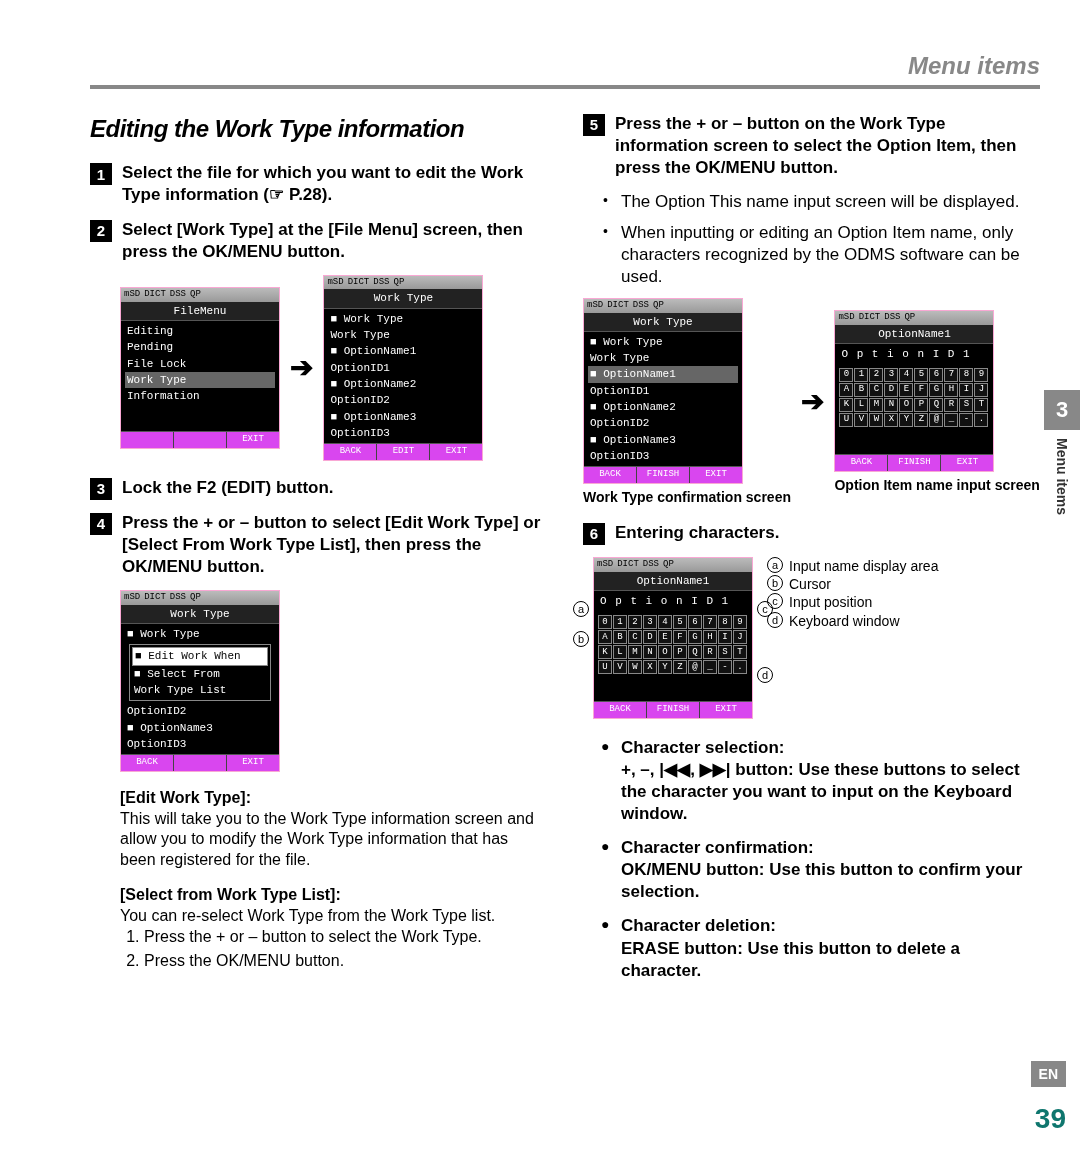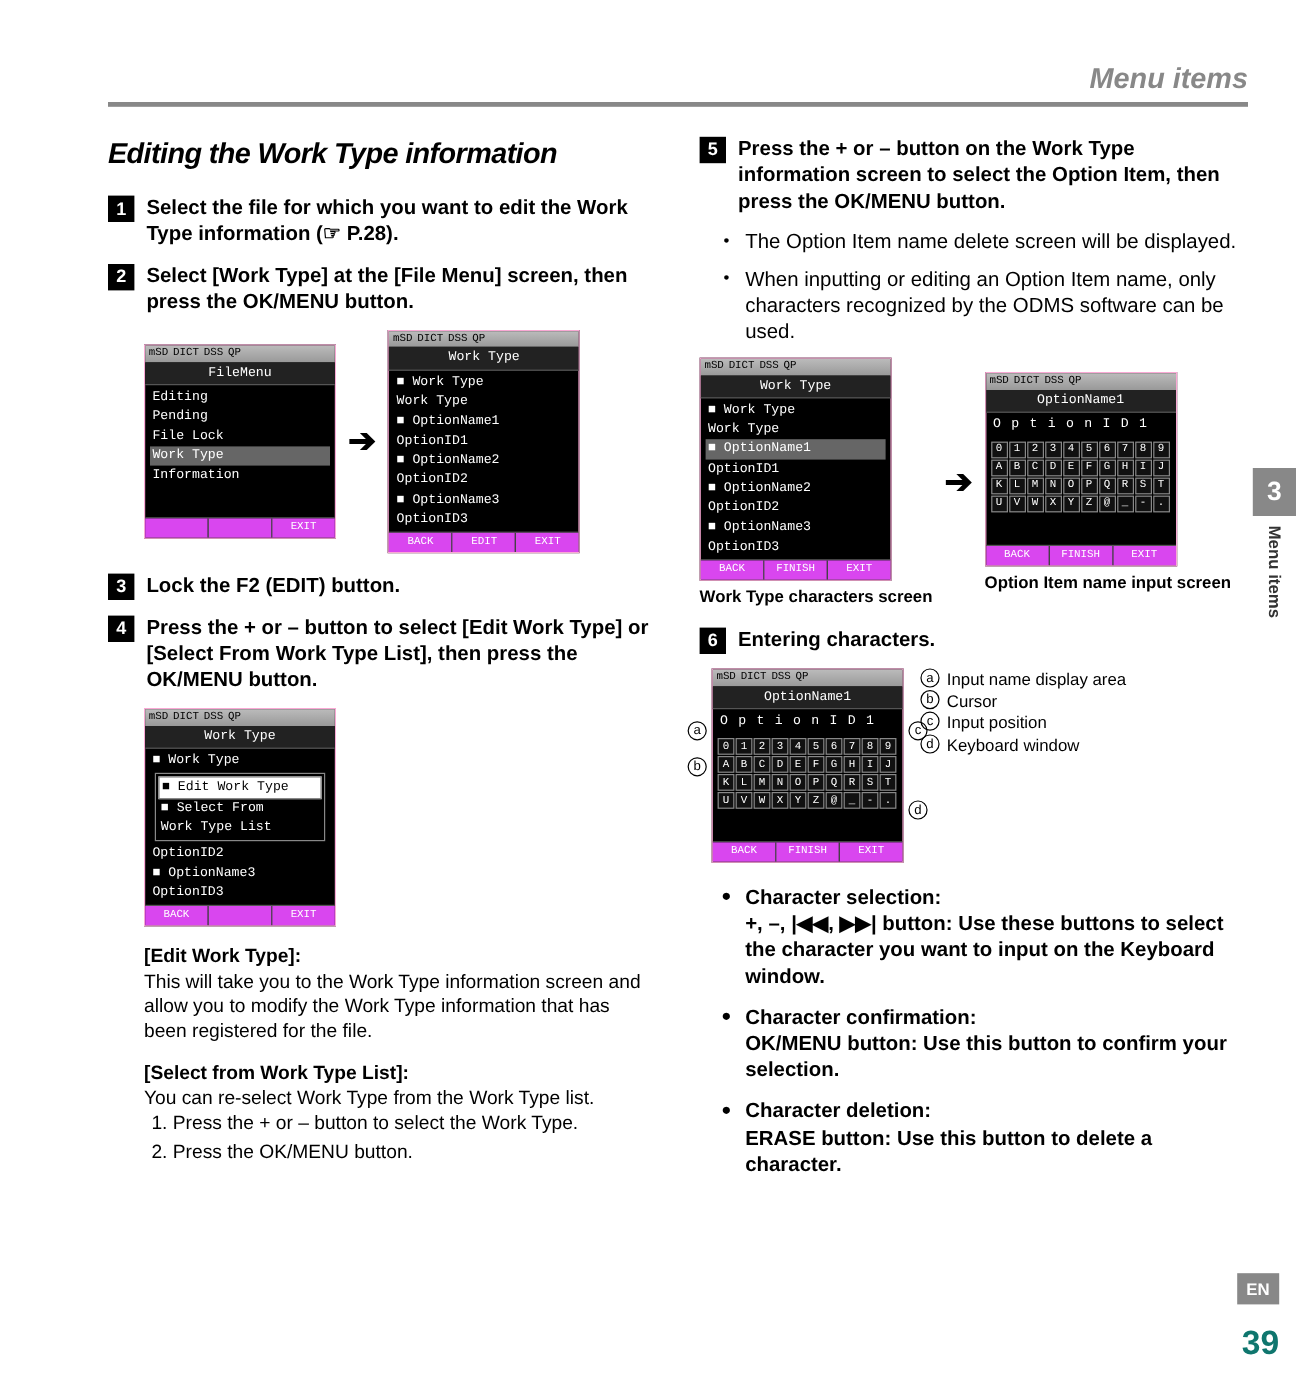--- a/index.html
+++ b/index.html
@@ -230,21 +230,21 @@
         <div class="screen-status">
             <span>mSD</span>
             <span>DICT</span>
             <span>DSS</span>
             <span>QP</span>
           </div>
         <div class="screen-title">Work Type</div>
         <div class="screen-body">
           <div class="screen-row">■ Work Type</div>
           <div class="screen-dialog">
-            <div class="screen-row hl-white">■ Edit Work Type</div>
+            <div class="screen-row hl-white">■ Edit Work When</div>
             <div id="sc3dialog">
                 <div class="screen-row">■ Select From</div>
                 <div class="screen-row">  Work Type List</div>
               </div>
           </div>
           <div id="sc3below">
               <div class="screen-row">  OptionID2</div>
               <div class="screen-row">■ OptionName3</div>
               <div class="screen-row">  OptionID3</div>
             </div>
@@ -270,21 +270,21 @@
       </ol>
     </div>
   </div>
 
   <div class="col">
     <div class="step">
       <div class="step-num">5</div>
       <div class="step-body"><b>Press the + or – button on the Work Type information screen to select the Option Item, then press the OK/MENU button.</b></div>
     </div>
     <ul class="bullets">
-      <li>The Option Item name delete screen will be displayed.</li>
+      <li>The Option This name input screen will be displayed.</li>
       <li>When inputting or editing an Option Item name, only characters recognized by the ODMS software can be used.</li>
     </ul>
 
     <div class="screens" style="margin-left:0;">
       <div>
         <div class="screen">
           <div class="screen-status">
               <span>mSD</span>
               <span>DICT</span>
               <span>DSS</span>
@@ -300,21 +300,21 @@
               <div class="screen-row">  OptionID2</div>
               <div class="screen-row">■ OptionName3</div>
               <div class="screen-row">  OptionID3</div>
             </div>
           <div class="screen-foot" id="sc4foot">
               <span>BACK</span>
               <span>FINISH</span>
               <span>EXIT</span>
             </div>
         </div>
-        <div class="caption">Work Type characters screen</div>
+        <div class="caption">Work Type confirmation screen</div>
       </div>
       <div class="arrow">➔</div>
       <div>
         <div class="screen">
           <div class="screen-status">
               <span>mSD</span>
               <span>DICT</span>
               <span>DSS</span>
               <span>QP</span>
             </div>

